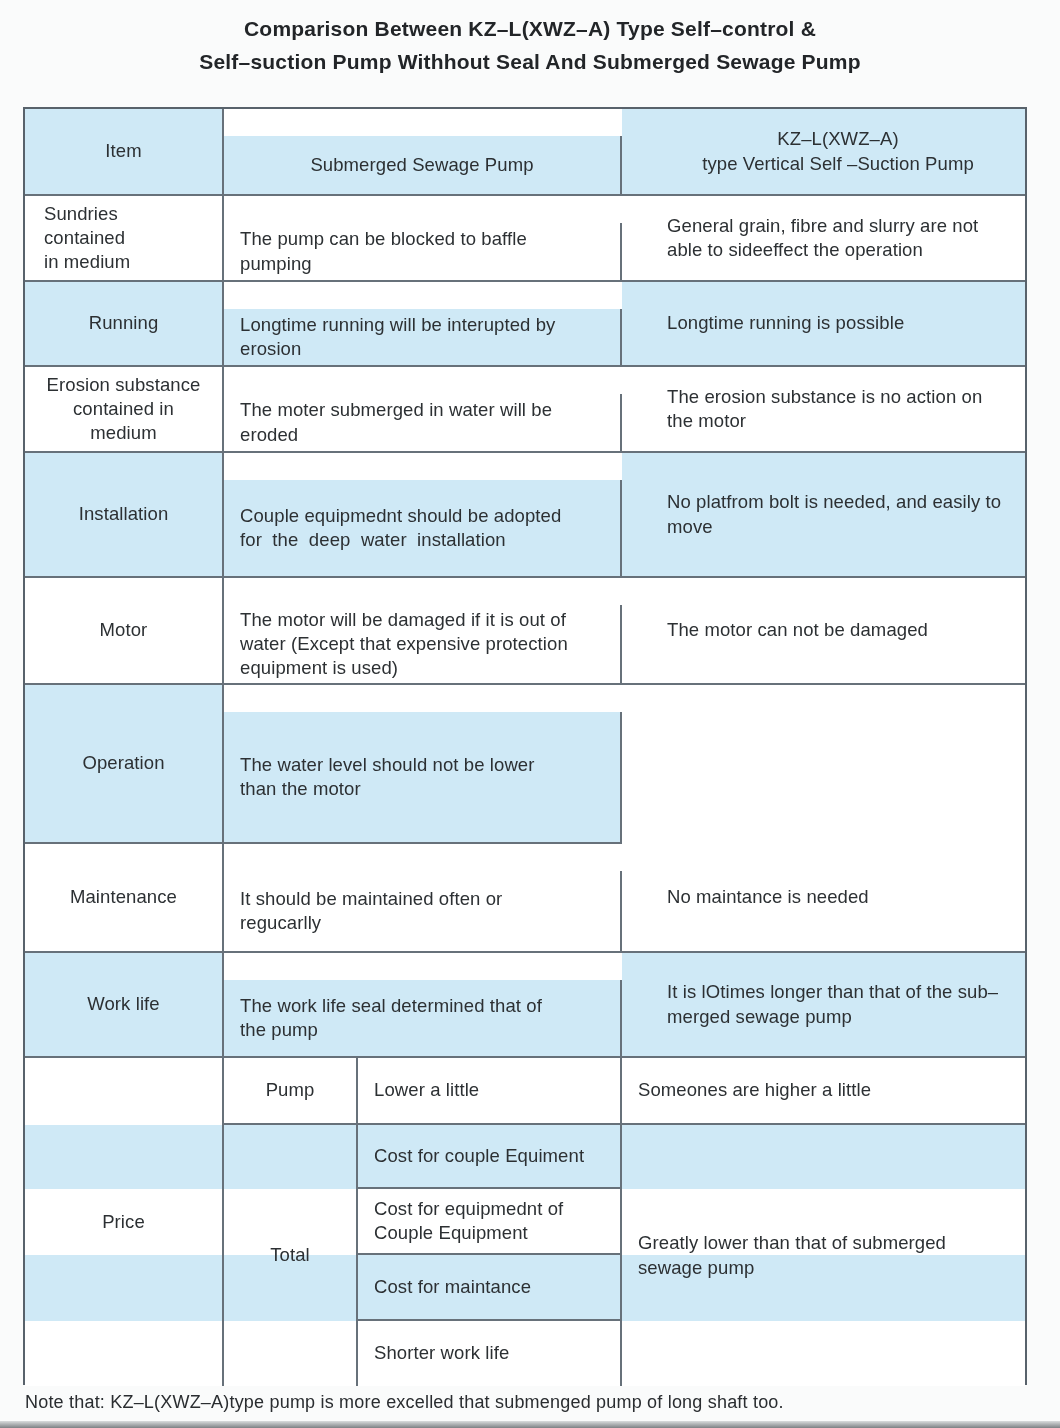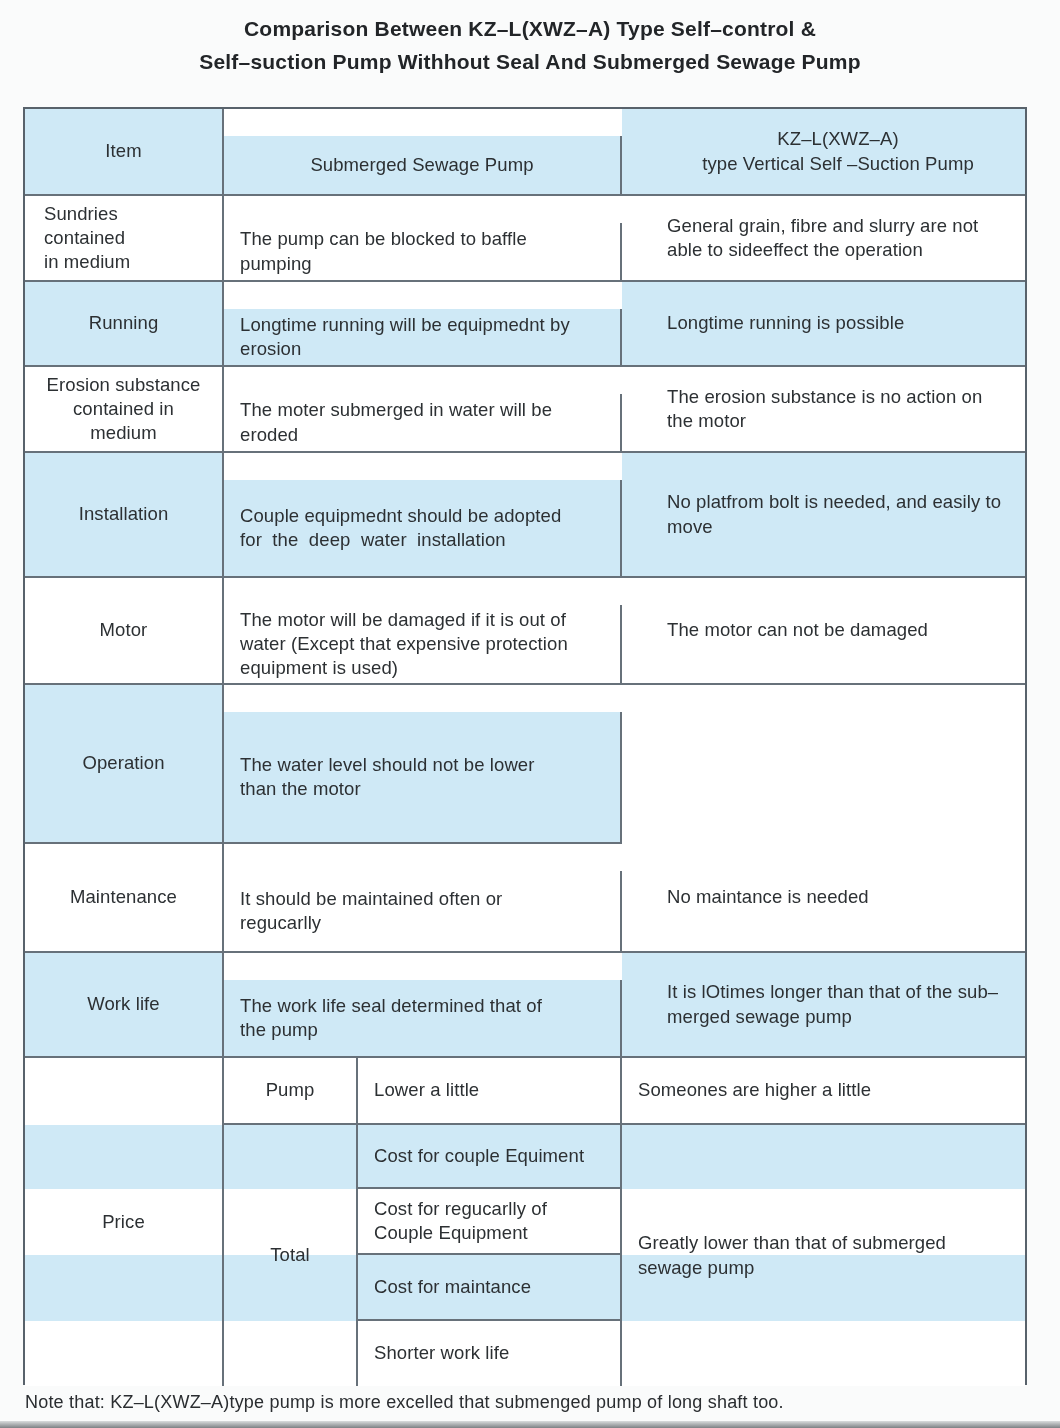--- a/index.html
+++ b/index.html
@@ -89,21 +89,21 @@
 type Vertical Self –Suction Pump</div>
 
     <div class="cell c1 bg-w br bb" style="grid-row:2">Sundries contained
 in medium</div>
     <div class="cell c2 bg-w br bb" style="grid-row:2">The pump can be blocked to baffle
 pumping</div>
     <div class="cell c3 bg-w bb" style="grid-row:2">General grain, fibre and slurry are not
 able to sideeffect the operation</div>
 
     <div class="cell c1 center bg-b br bb" style="grid-row:3">Running</div>
-    <div class="cell c2 bg-b br bb" style="grid-row:3">Longtime running will be equipmednt by
+    <div class="cell c2 bg-b br bb" style="grid-row:3">Longtime running will be interupted by
 erosion</div>
     <div class="cell c1 center bg-w br bb" style="grid-row:4">Erosion substance
 contained in
 medium</div>
 
     <div class="cell c3 bg-b bb" style="grid-row:3">Longtime running is possible</div>
     <div class="cell c2 bg-w br bb" style="grid-row:4">The moter submerged in water will be
 eroded</div>
     <div class="cell c3 bg-w bb" style="grid-row:4">The erosion substance is no action on
 the motor</div>
@@ -137,21 +137,21 @@
 
     <div class="cell center stripe5 br" style="grid-column:1;grid-row:10 / span 5">Price</div>
 
     <div class="cell center bg-w br bb" style="grid-column:2;grid-row:10">Pump</div>
     <div class="cell bg-w br bb" style="grid-column:3;grid-row:10">Lower a little</div>
     <div class="cell center stripe4 br" style="grid-column:2;grid-row:11 / span 4">Total</div>
 
     <div class="cell bg-w bb" style="grid-column:4;grid-row:10">Someones are higher a little</div>
 
     <div class="cell bg-b br bb" style="grid-column:3;grid-row:11">Cost for couple Equiment</div>
-    <div class="cell bg-w br bb" style="grid-column:3;grid-row:12">Cost for regucarlly of
+    <div class="cell bg-w br bb" style="grid-column:3;grid-row:12">Cost for equipmednt of
 Couple Equipment</div>
     <div class="cell bg-b br bb" style="grid-column:3;grid-row:13">Cost for maintance</div>
     <div class="cell bg-w br" style="grid-column:3;grid-row:14">Shorter work life</div>
 
     <div class="cell stripe4" style="grid-column:4;grid-row:11 / span 4">Greatly lower than that of submerged
 sewage pump</div>
 
   </div>
 </div>
 

